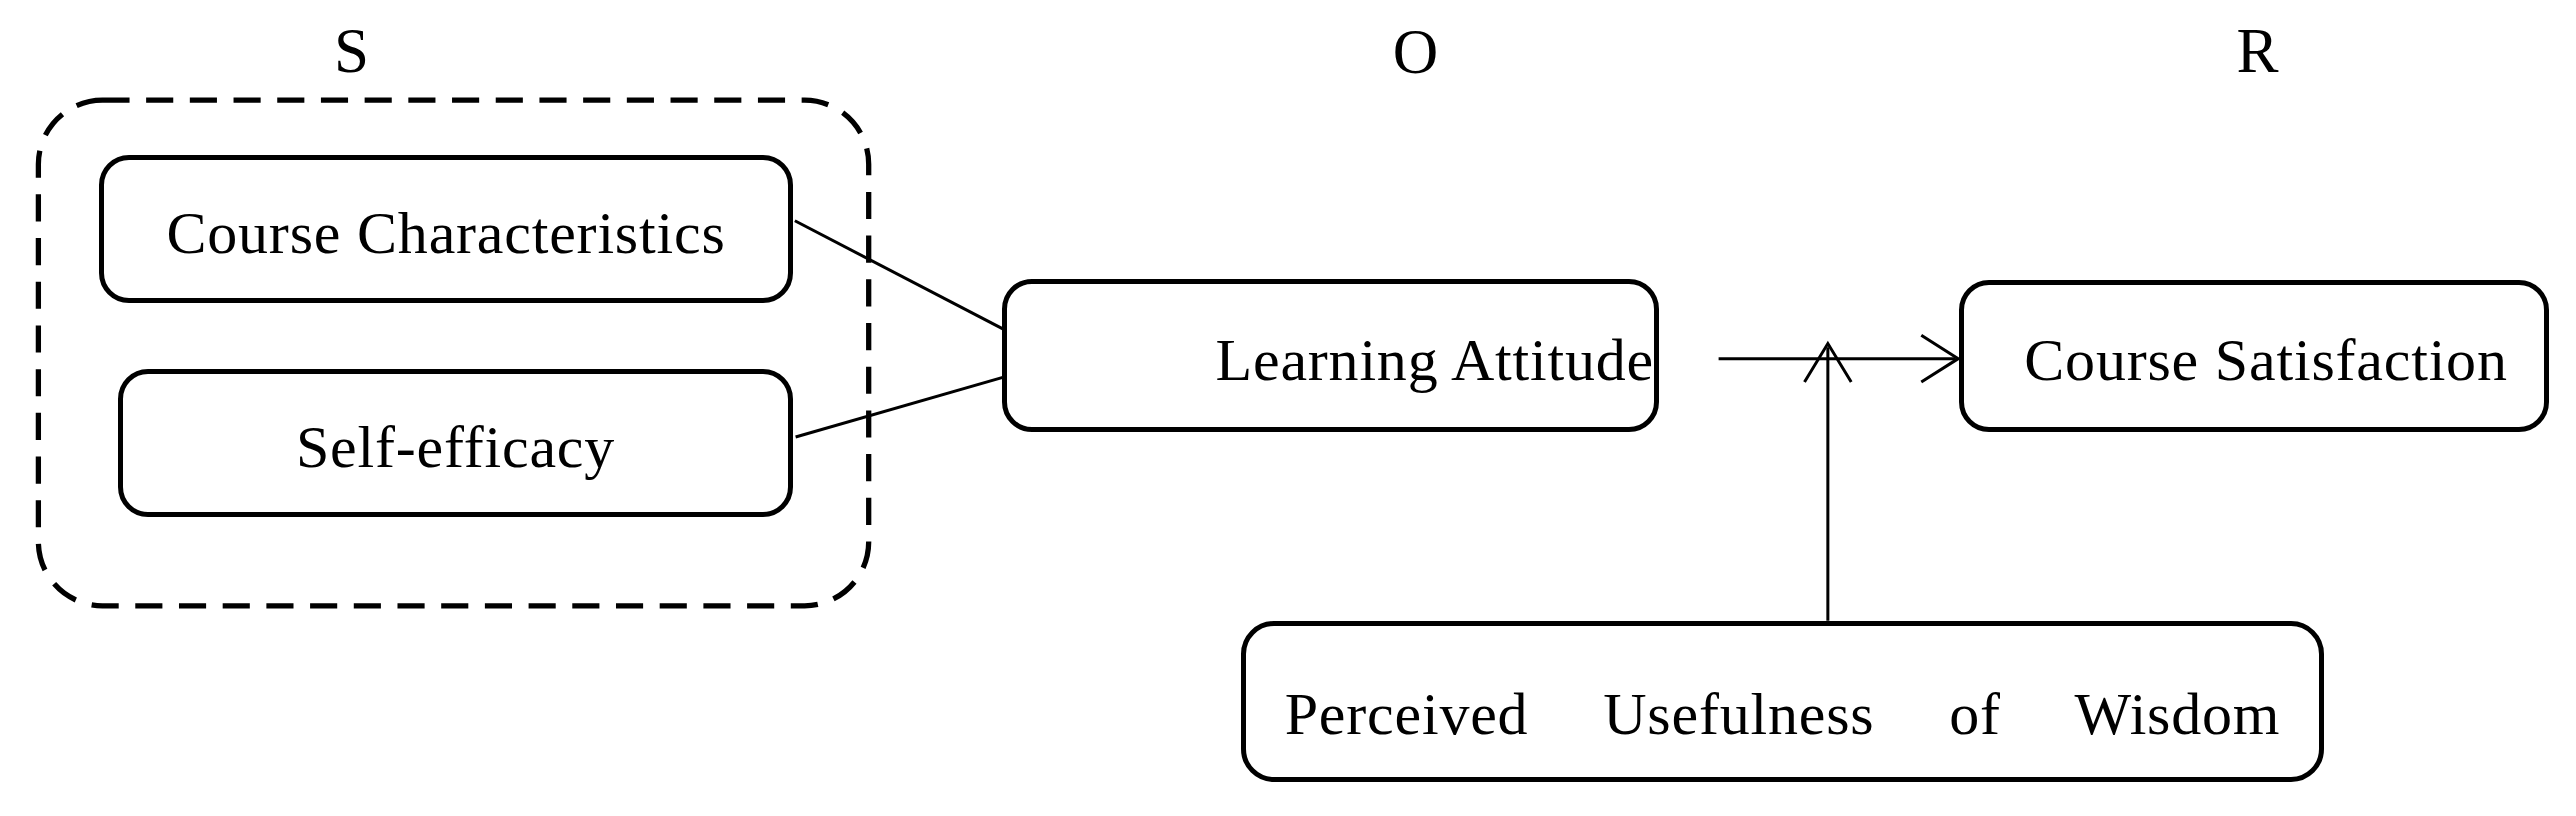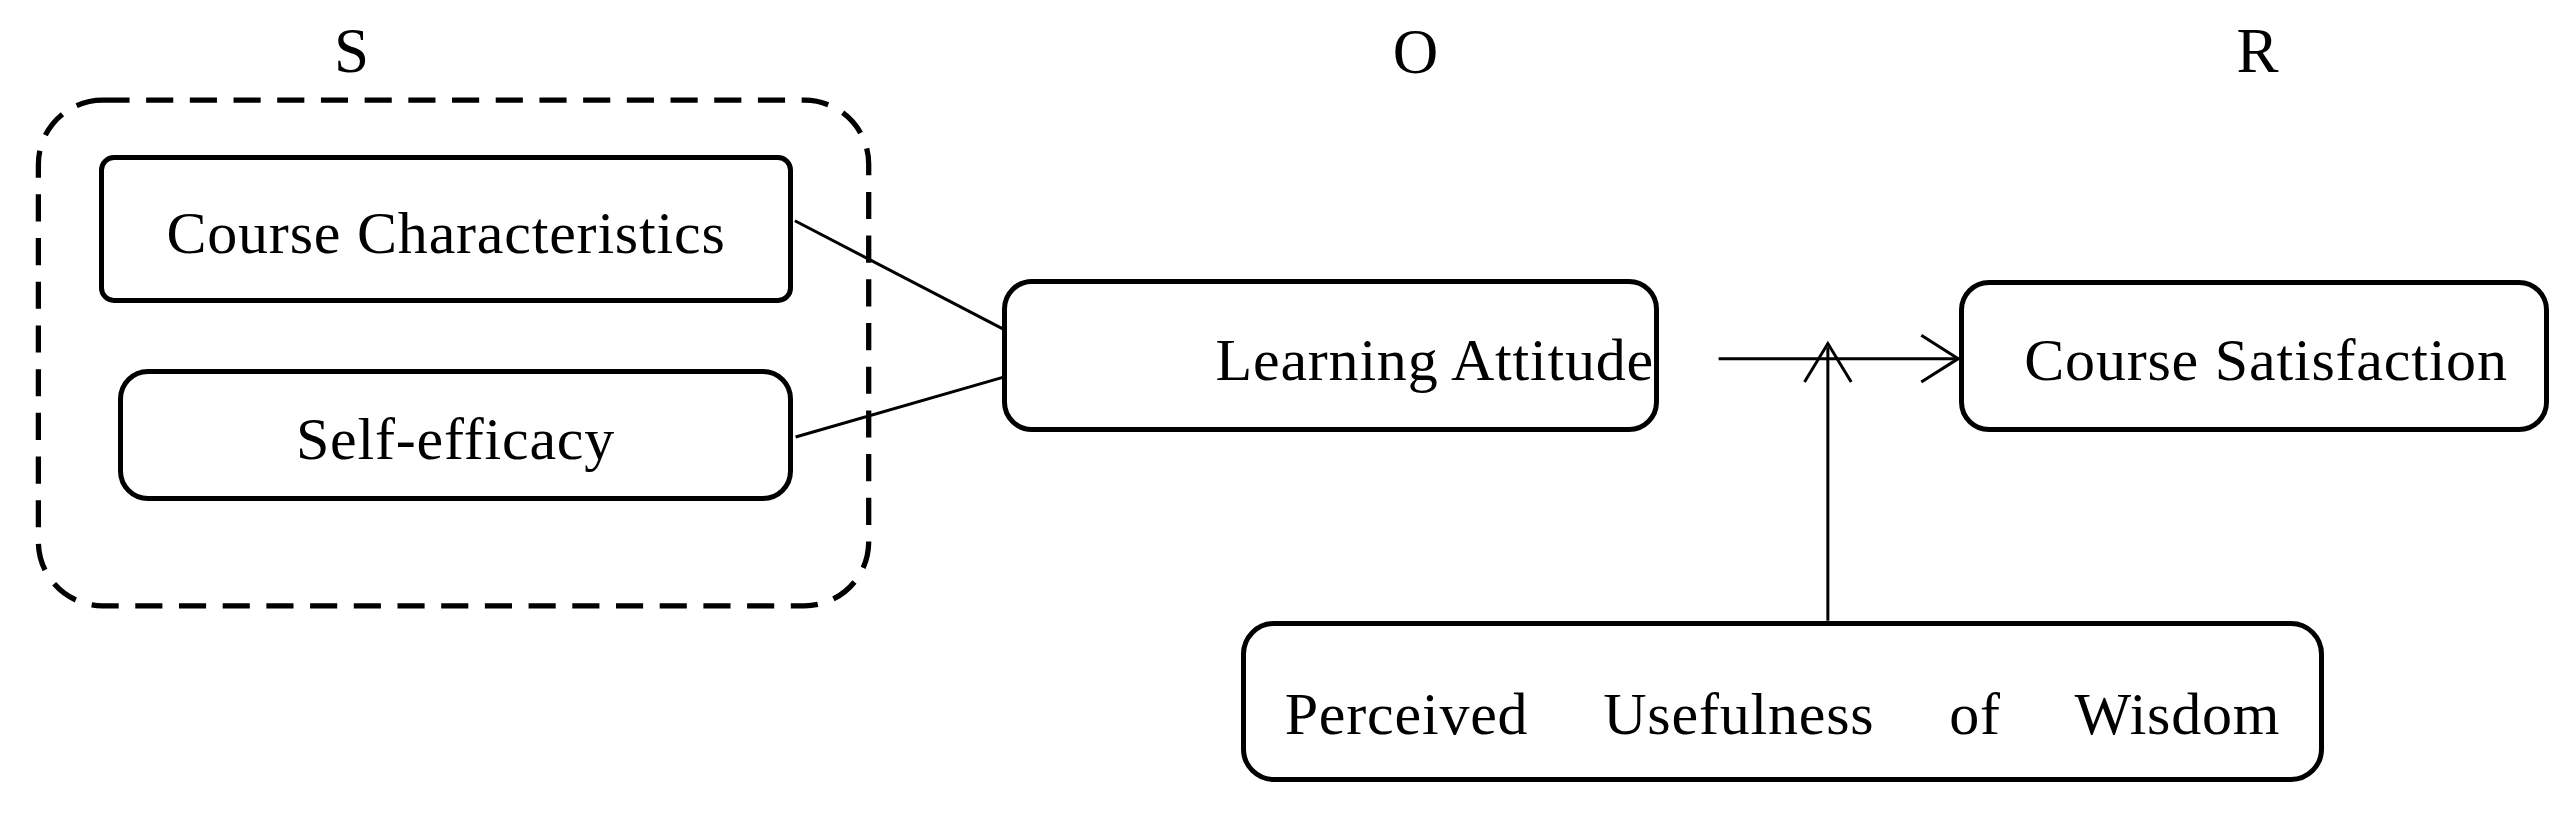--- a/index.html
+++ b/index.html
@@ -38,22 +38,22 @@
     border-radius: 30px;
     background: #ffffff;
     display: flex;
     align-items: center;
     justify-content: center;
     padding-top: 9px;
     font-size: 60px;
     letter-spacing: 0.8px;
     white-space: nowrap;
   }
-  .node-course-characteristics { left: 99px;  top: 155px; width: 694px;  height: 148px; border-radius: 15px; }
-  .node-self-efficacy          { left: 118px;  top: 369px; width: 675px;  height: 132px; }
+  .node-course-characteristics { left: 99px;  top: 155px; width: 694px;  height: 148px; }
+  .node-self-efficacy          { left: 118px;  top: 369px; width: 675px;  height: 148px; }
   .node-learning-attitude      { left: 1002px; top: 279px; width: 657px;  height: 153px; justify-content: flex-end; }
   .node-course-satisfaction    { left: 1959px; top: 280px; width: 590px;  height: 152px; padding-left: 24px; }
   .node-perceived-usefulness   { left: 1241px; top: 621px; width: 1083px; height: 161px; border-radius: 33px; }
   .node-perceived-usefulness .node-label { word-spacing: 59px; margin-top: 16px; }
   .label-stimulus { left: 352px;  top: 16.6px; }
   .label-organism { left: 1416px; top: 18px; }
   .label-response { left: 2258px; top: 16.6px; }
 </style>
 </head>
 <body>

